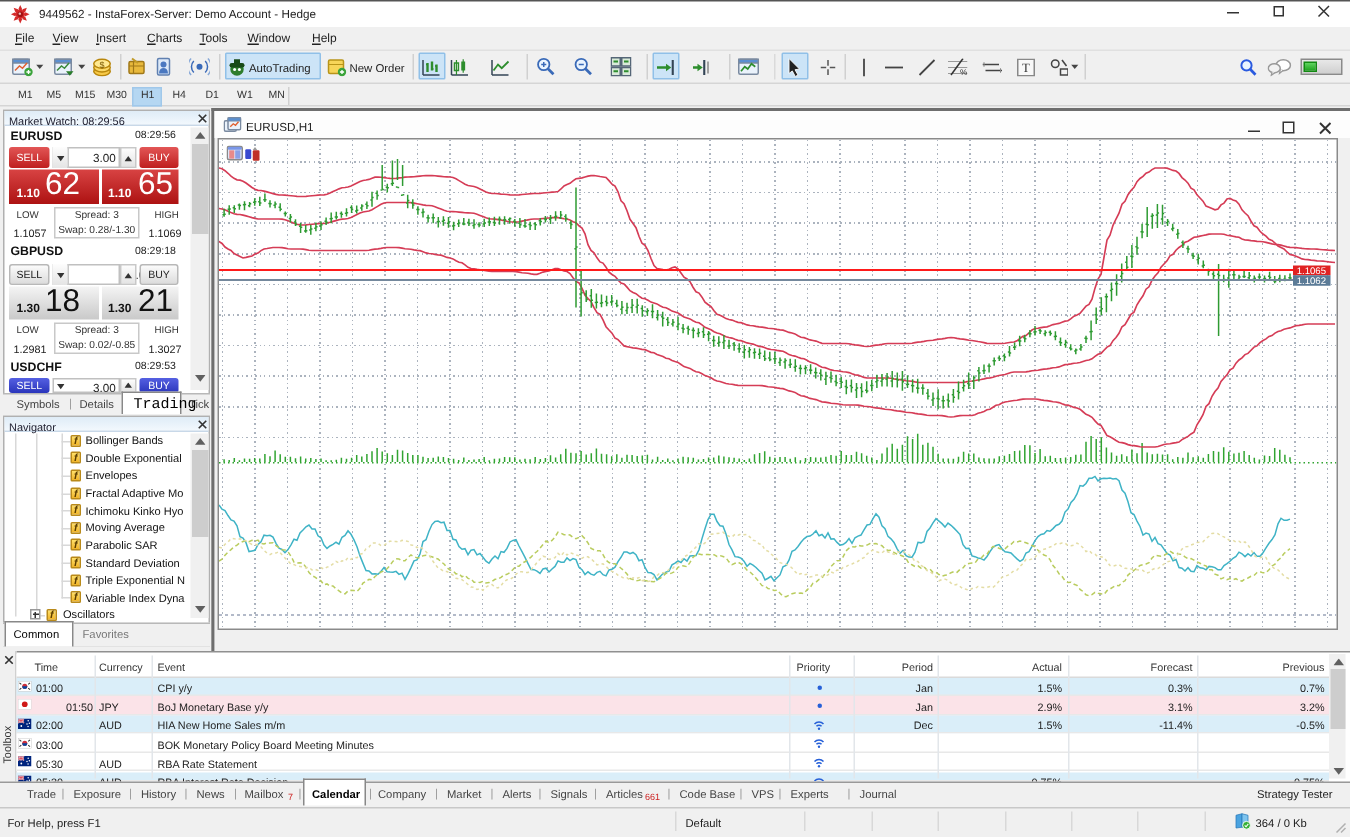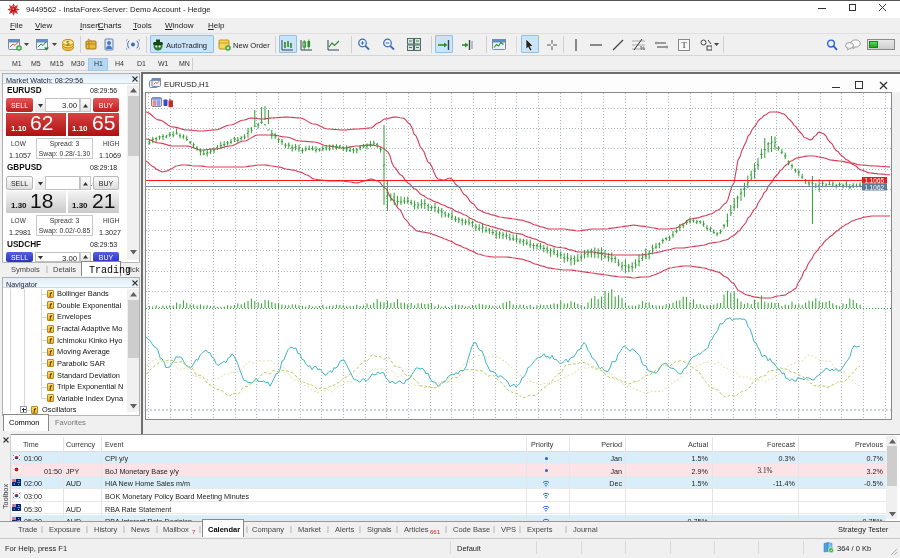--- a/index.html
+++ b/index.html
@@ -33,21 +33,21 @@
   </svg>
 <div class="abs" style="left:26px;top:5px;font-size:7.8px;color:#222;">9449562 - InstaForex-Server: Demo Account - Hedge</div>
 <div class="abs" style="left:818px;top:8px;width:8px;height:1px;background:#333;"></div>
 <div class="abs" style="left:849px;top:4px;width:7px;height:7px;border:1px solid #333;"></div>
 <svg class="abs" style="left:878px;top:3px;" width="9" height="9" viewBox="0 0 9 9">
     <path d="M1 1L8 8M8 1L1 8" stroke="#333" stroke-width="1"></path>
   </svg>
 <div class="abs" style="left:0;top:18px;width:900px;height:15px;background:#f0f0f0;"></div>
 <div class="abs" style="left:10px;top:20.5px;font-size:8px;color:#222;"><span style="text-decoration:underline;">F</span>ile</div>
 <div class="abs" style="left:35px;top:20.5px;font-size:8px;color:#222;"><span style="text-decoration:underline;">V</span>iew</div>
-<div class="abs" style="left:64px;top:20.5px;font-size:8px;color:#222;margin-left:16px;"><span style="text-decoration:underline;">I</span>nsert</div>
+<div class="abs" style="left:64px;top:20.5px;font-size:8px;color:#222;"><span style="text-decoration:underline;">I</span>nsert</div>
 <div class="abs" style="left:98px;top:20.5px;font-size:8px;color:#222;"><span style="text-decoration:underline;">C</span>harts</div>
 <div class="abs" style="left:133px;top:20.5px;font-size:8px;color:#222;"><span style="text-decoration:underline;">T</span>ools</div>
 <div class="abs" style="left:165px;top:20.5px;font-size:8px;color:#222;"><span style="text-decoration:underline;">W</span>indow</div>
 <div class="abs" style="left:208px;top:20.5px;font-size:8px;color:#222;"><span style="text-decoration:underline;">H</span>elp</div>
 <div class="abs" style="left:0;top:33px;width:900px;height:23px;background:#f0f0f0;border-top:1px solid #e0e0e0;border-bottom:1px solid #d5d5d5;"></div>
 <svg class="abs" style="left:8px;top:38px;" width="14" height="13" viewBox="0 0 14 13">
     <rect x="0.5" y="1.5" width="11" height="10" rx="1" fill="#eaf2fb" stroke="#7a8aa0"></rect>
     <rect x="0.5" y="1.5" width="11" height="2.5" fill="#5a8fd0" stroke="#7a8aa0"></rect>
     <path d="M2 9l3-3 2 1.5 3-3.5" stroke="#e06030" stroke-width="1" fill="none"></path>
     <circle cx="11" cy="10" r="2.8" fill="#3aa33a"></circle>
@@ -448,21 +448,21 @@
 <svg class="abs" style="left:12px;top:466.40000000000003px;" width="9" height="7" viewBox="0 0 9 7">
     <rect width="9" height="7" fill="#fff" stroke="#ccc" stroke-width="0.5"></rect>
     <circle cx="4.5" cy="3.5" r="1.9" fill="#d01818"></circle>
   </svg>
 <div class="calcell" style="left:24px;top:466.7px;margin-left:20px;">01:50</div>
 <div class="calcell" style="left:66px;top:466.7px;">JPY</div>
 <div class="calcell" style="left:105px;top:466.7px;">BoJ Monetary Base y/y</div>
 <div class="abs" style="left:545px;top:469.1px;width:3px;height:3px;border-radius:50%;background:#2660d8;"></div>
 <div class="calcell" style="left:562px;top:466.7px;width:60px;text-align:right;">Jan</div>
 <div class="calcell" style="left:648px;top:466.7px;width:60px;text-align:right;">2.9%</div>
-<div class="calcell" style="left:735px;top:466.7px;width:60px;text-align:center;font-family:Liberation Serif, serif;">3.1%</div>
+<div class="calcell" style="left:735px;top:466.7px;width:60px;text-align:right;">3.1%</div>
 <div class="calcell" style="left:823px;top:466.7px;width:60px;text-align:right;">3.2%</div>
 <div class="abs" style="left:11px;top:476.7px;width:875px;height:12.6px;background:#daeef9;border-bottom:1px solid #e8e8e8;"></div>
 <svg class="abs" style="left:12px;top:479.0px;" width="9" height="7" viewBox="0 0 9 7">
     <rect width="9" height="7" fill="#00247d"></rect>
     <path d="M0 0l4 3M4 0L0 3" stroke="#fff" stroke-width="0.9"></path>
     <path d="M0 0l4 3M4 0L0 3" stroke="#cf142b" stroke-width="0.4"></path>
     <path d="M2 0v3M0 1.5h4" stroke="#fff" stroke-width="1"></path>
     <path d="M2 0v3M0 1.5h4" stroke="#cf142b" stroke-width="0.5"></path>
     <circle cx="6.8" cy="1.5" r="0.5" fill="#fff"></circle>
     <circle cx="6" cy="3.6" r="0.5" fill="#fff"></circle>

